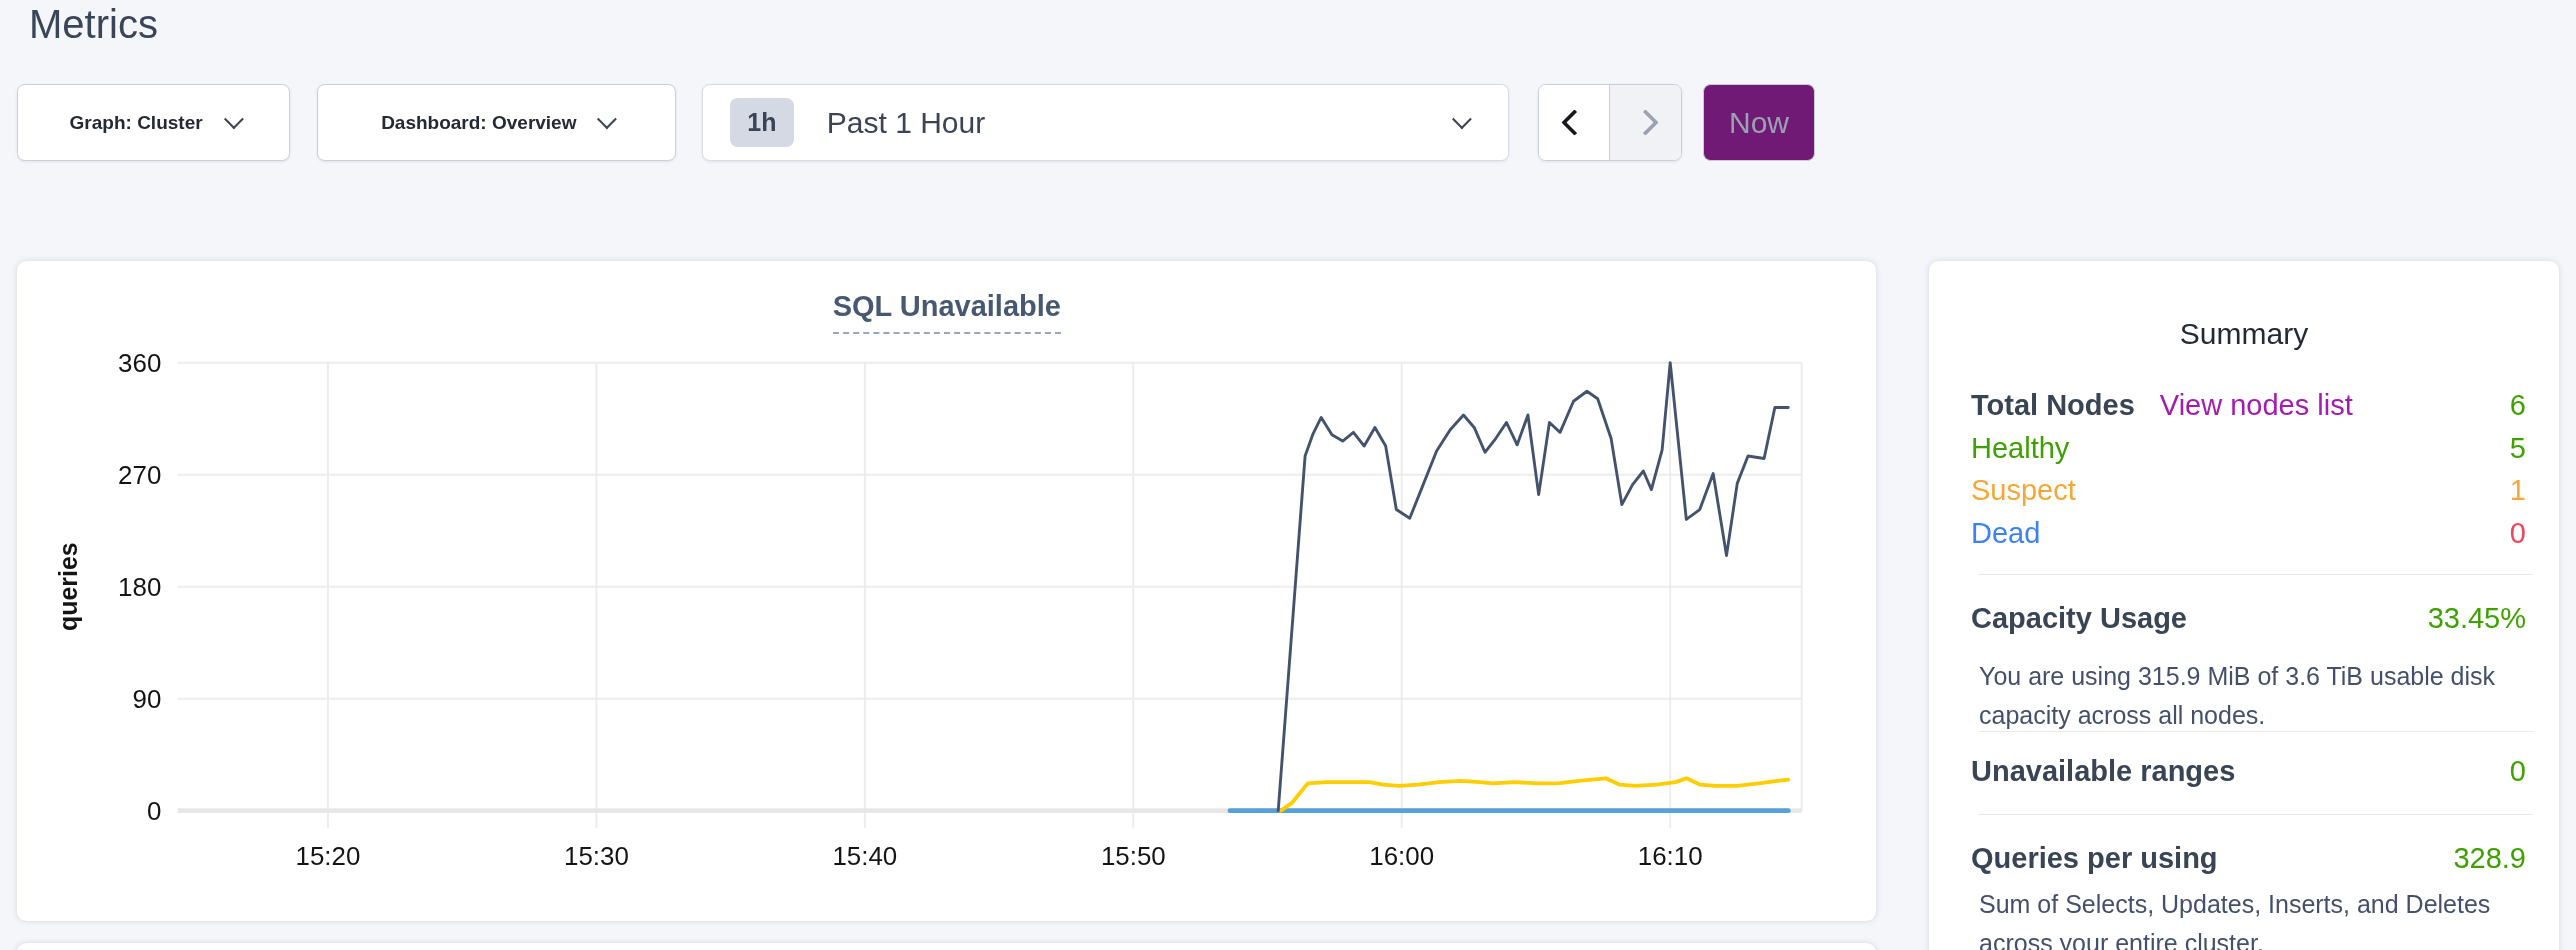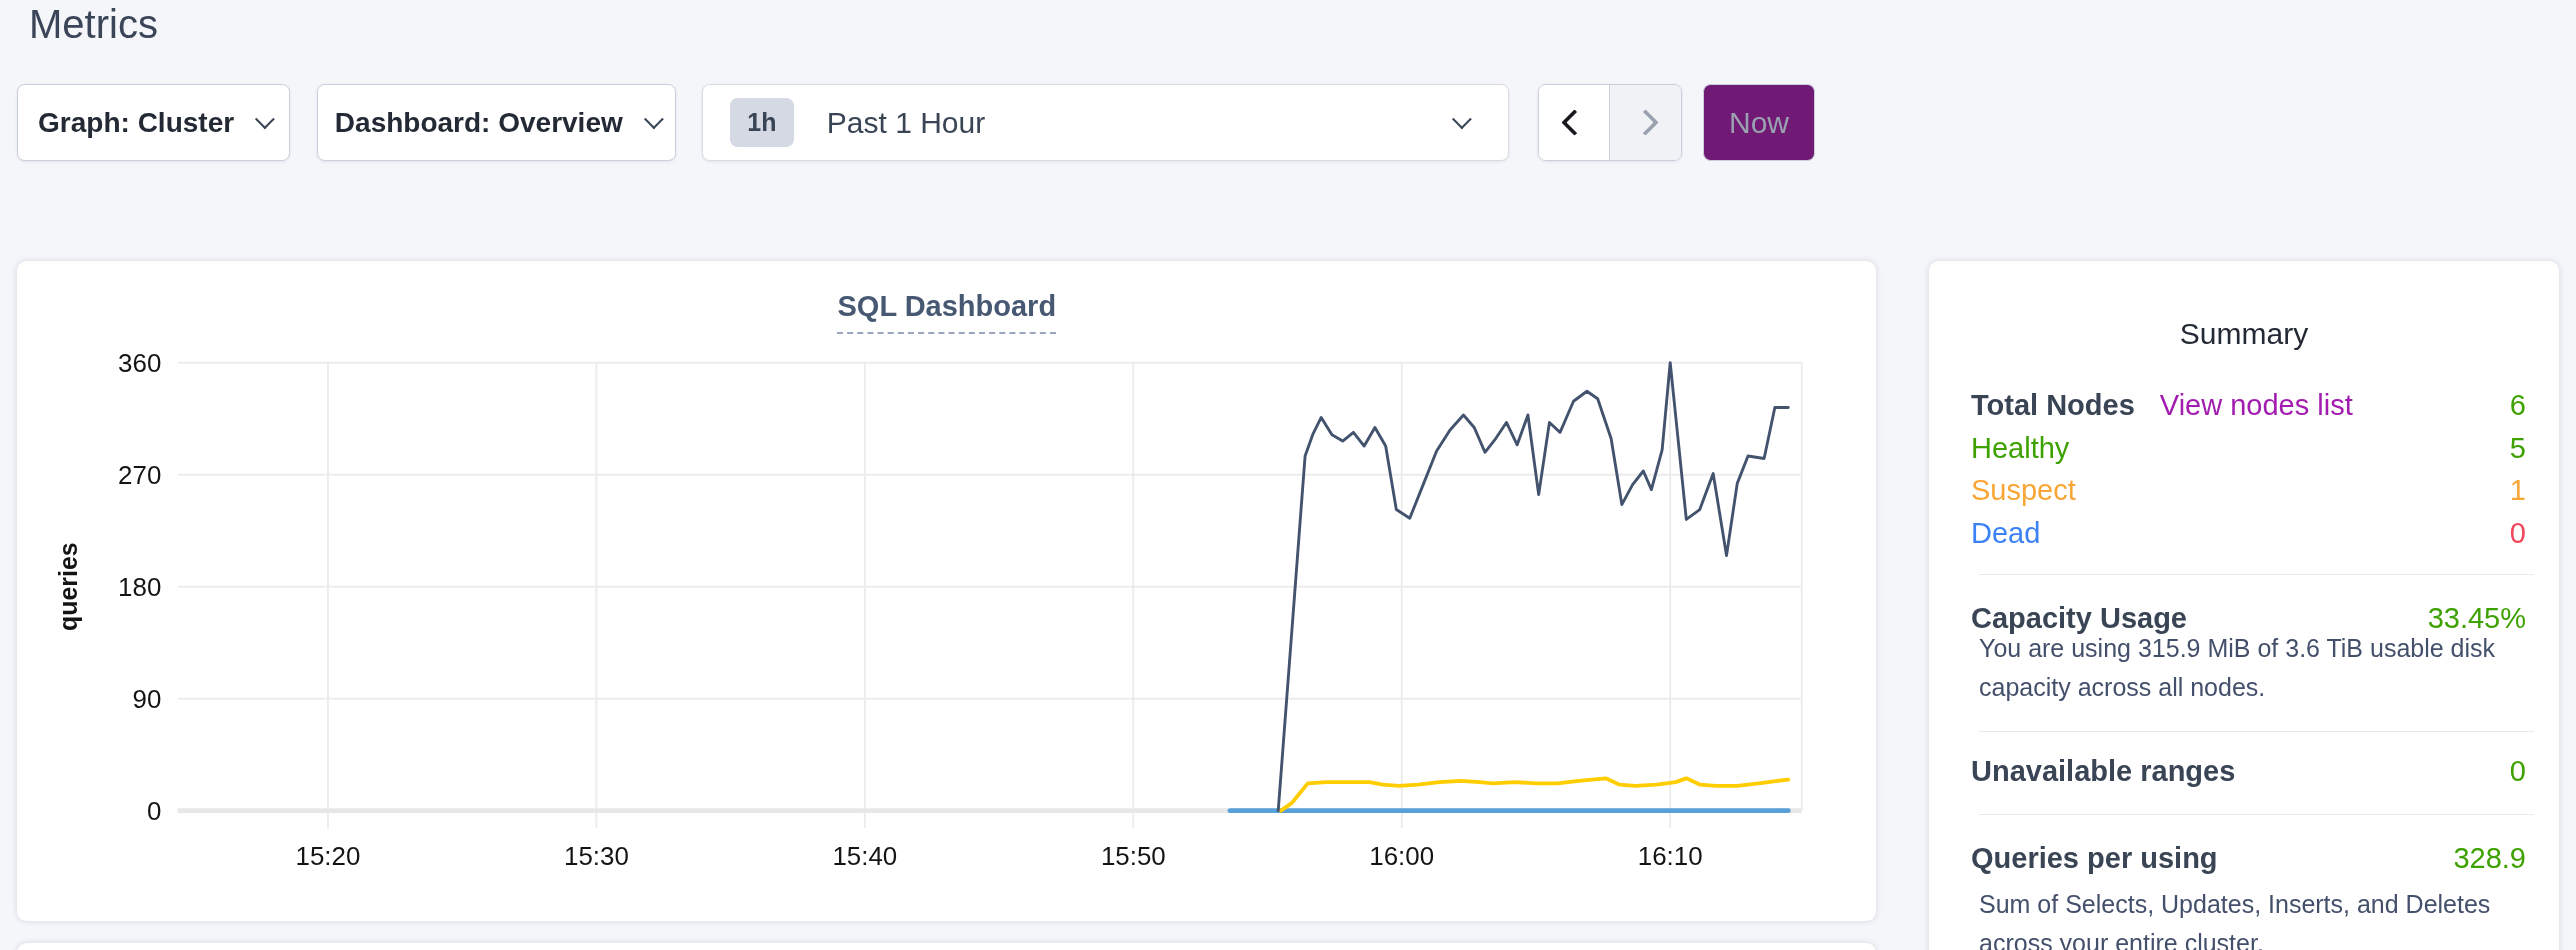--- a/index.html
+++ b/index.html
@@ -15,21 +15,21 @@
     font-size:40px; font-weight:500; color:#3b4558;
   }
   
   .tb-btn {
     position:absolute; top:84px; height:77px;
     background:#fff; border:1.9px solid #c9cedb; border-radius:7.7px;
     display:flex; align-items:center; justify-content:center;
     box-shadow:0 1px 2.9px rgba(60,72,100,0.10);
     cursor:pointer;
   }
-  .tb-btn .lbl { font-size:28px; font-weight:700; color:#242a35; }
+  .tb-btn .lbl { font-size:19px; font-weight:700; color:#242a35; }
   .chev {
     display:inline-block; width:14.4px; height:14.4px;
     border-right:2.9px solid #394455; border-bottom:2.9px solid #394455;
     transform:rotate(45deg) translateY(-3.8px); margin-left:21px;
   }
   .graph-dd   { left:17.3px;  width:273px; }
   .dash-dd    { left:317px; width:359px; }
   .time-sel   {
     left:702px; width:807px; justify-content:flex-start;
     border-color:#d8dbe2;
@@ -126,21 +126,21 @@
   <div class="arrow-btn arrow-next">
     <span class="chev-right"></span>
   </div>
 </div>
 <div class="now-btn">
   <span>Now</span>
 </div>
 
 <div class="card chart-card">
   <div class="chart-title-wrap">
-    <span class="chart-title">SQL Dashboard</span>
+    <span class="chart-title">SQL Unavailable</span>
   </div>
   <svg id="chart-svg" class="chart-svg" width="1859" height="660" viewBox="0 0 1937 688">
       <line x1="323.7074380165289" y1="106" x2="323.7074380165289" y2="591" stroke="#ececec" stroke-width="2"></line>
       <text x="323.7074380165289" y="630" text-anchor="middle" fill="#141414" font-size="27px">15:20</text>
       <line x1="603.5421487603305" y1="106" x2="603.5421487603305" y2="591" stroke="#ececec" stroke-width="2"></line>
       <text x="603.5421487603305" y="630" text-anchor="middle" fill="#141414" font-size="27px">15:30</text>
       <line x1="883.3768595041322" y1="106" x2="883.3768595041322" y2="591" stroke="#ececec" stroke-width="2"></line>
       <text x="883.3768595041322" y="630" text-anchor="middle" fill="#141414" font-size="27px">15:40</text>
       <line x1="1163.2115702479339" y1="106" x2="1163.2115702479339" y2="591" stroke="#ececec" stroke-width="2"></line>
       <text x="1163.2115702479339" y="630" text-anchor="middle" fill="#141414" font-size="27px">15:50</text>
@@ -191,21 +191,21 @@
     <span style="color: rgb(240, 69, 90);">0</span>
   </div>
 
   <div class="sdivider" style="top:313px"></div>
 
   <div class="srow" style="top:336px">
     <span class="srow-label">Capacity Usage</span>
     <span class="grow"></span>
     <span style="color: rgb(61, 161, 0);">33.45%</span>
   </div>
-  <div class="sdesc" style="top:368px">You are using 315.9 MiB of 3.6 TiB usable disk capacity across all nodes.</div>
+  <div class="sdesc" style="top:396px">You are using 315.9 MiB of 3.6 TiB usable disk capacity across all nodes.</div>
 
   <div class="sdivider" style="top:470px"></div>
 
   <div class="srow" style="top:489px">
     <span class="srow-label">Unavailable ranges</span>
     <span class="grow"></span>
     <span style="color: rgb(61, 161, 0);">0</span>
   </div>
 
   <div class="sdivider" style="top:553px"></div>

